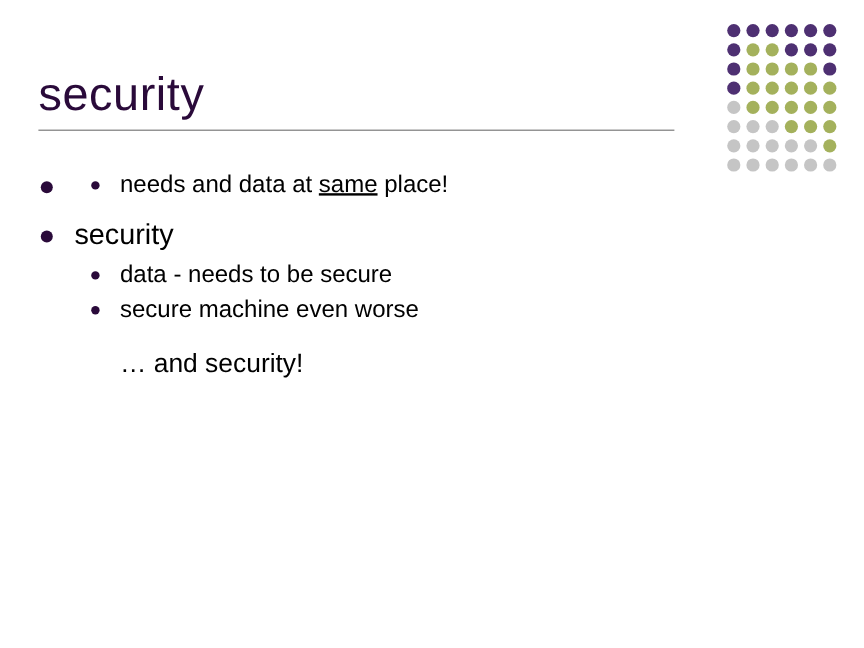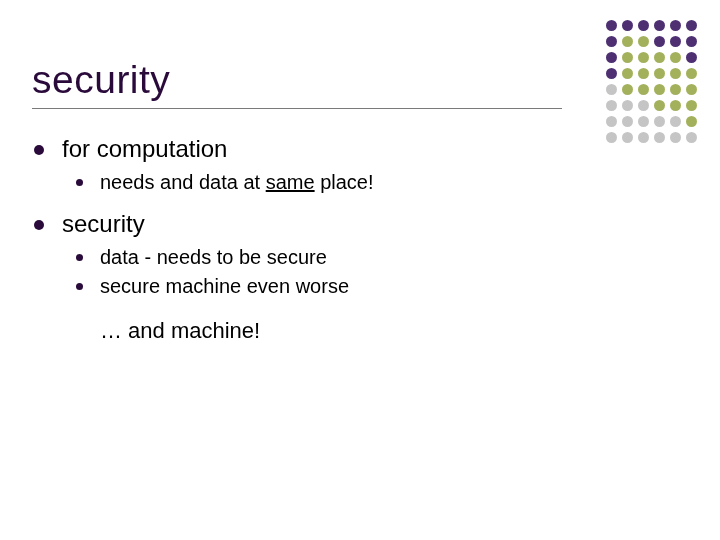--- a/index.html
+++ b/index.html
@@ -159,29 +159,28 @@
     <span style="background: rgb(191, 191, 191);"></span>
     <span style="background: rgb(191, 191, 191);"></span>
   </div>
 
 <div class="title">security</div>
 <div class="title-underline"></div>
 
 <div class="content">
   <ul class="level1">
     <li>
-      <span>for computation</span>
       <ul class="level2">
         <li>
           <span>needs and data at </span><span class="underline">same</span><span> place!</span>
         </li>
       </ul>
     </li>
     <li>
       <span>security</span>
       <ul class="level2">
         <li>data - needs to be secure</li>
         <li>secure machine even worse</li>
       </ul>
-      <div class="trailer">…  and machine!</div>
+      <div class="trailer">…  and security!</div>
     </li>
   </ul>
 </div>
 
 </body></html>

